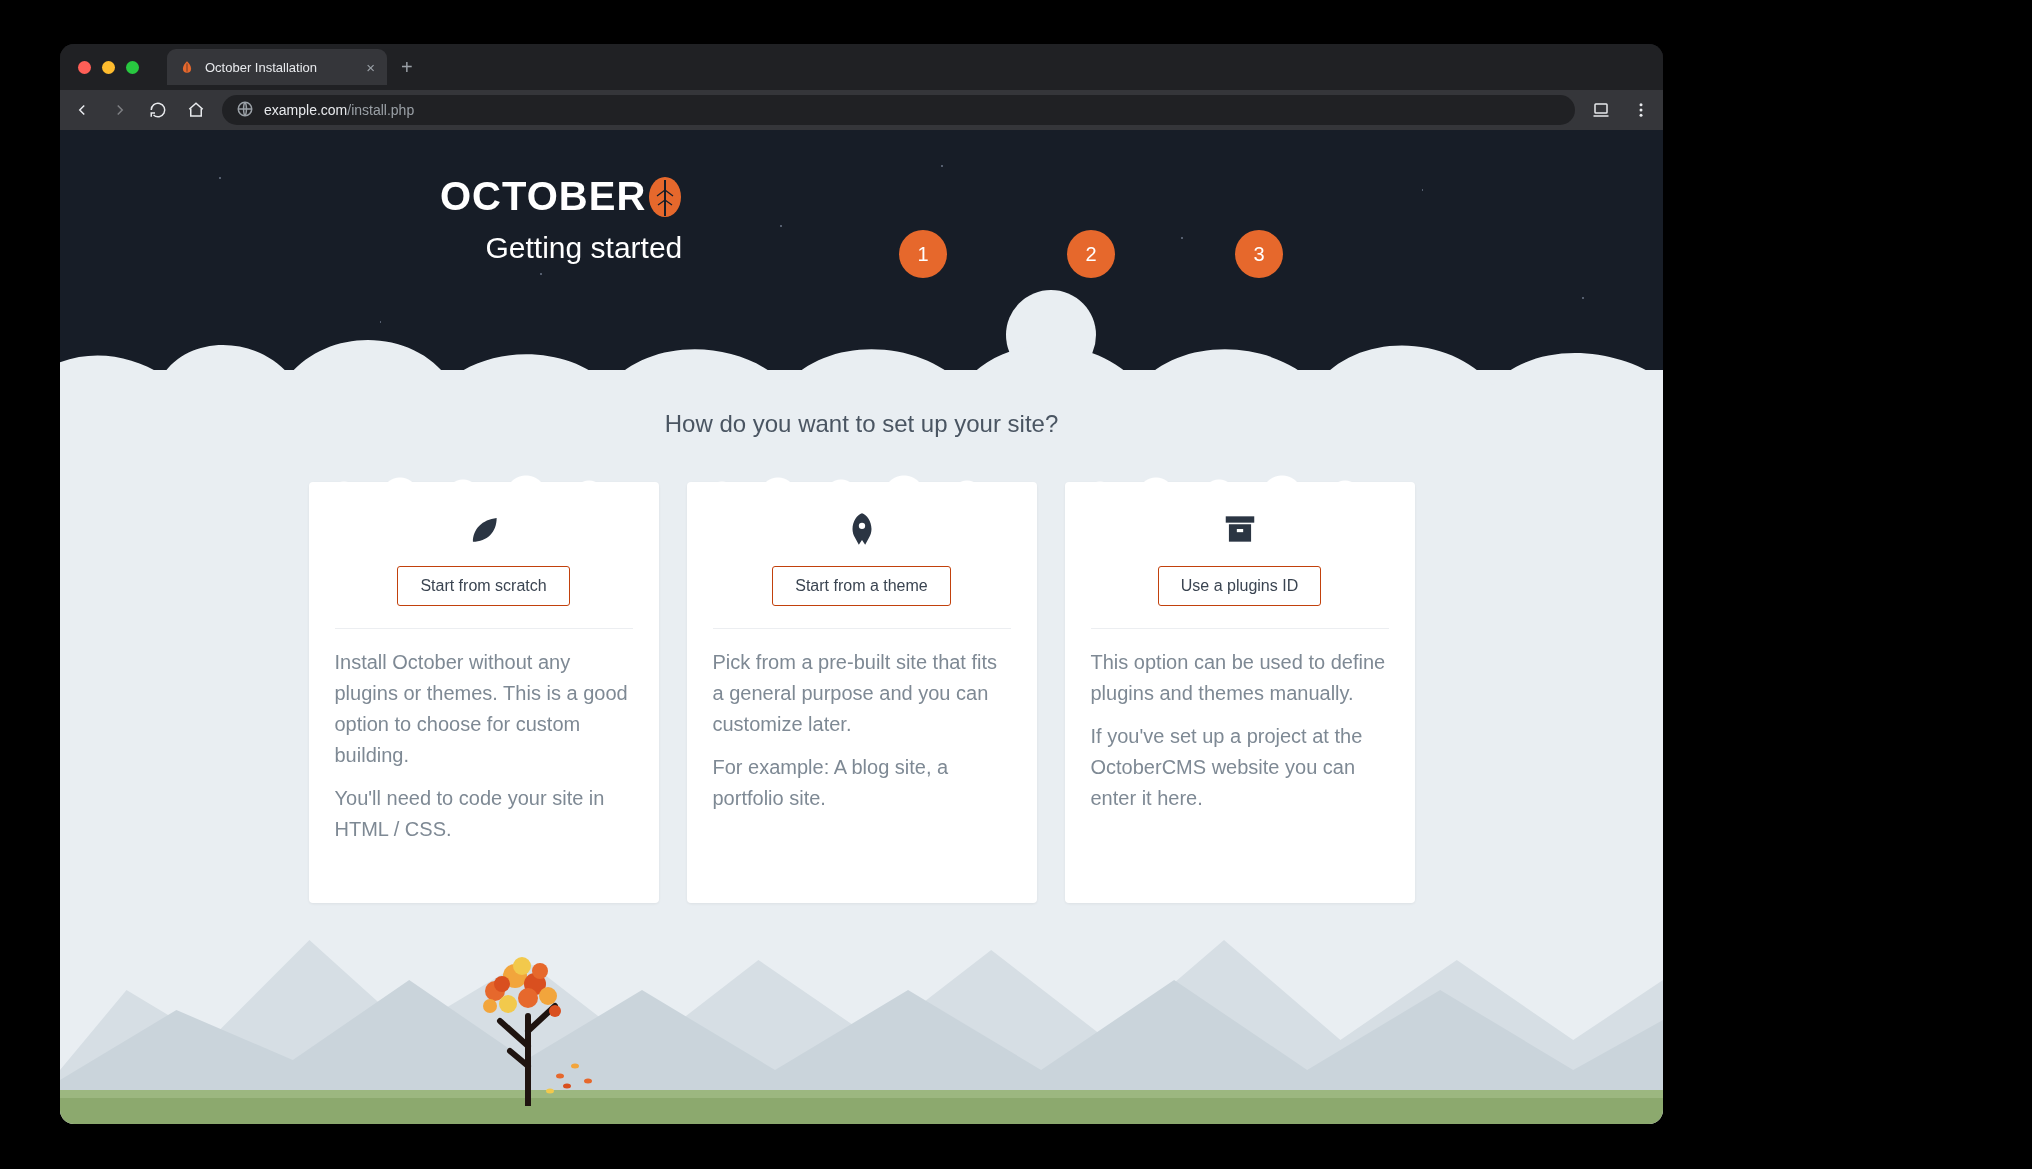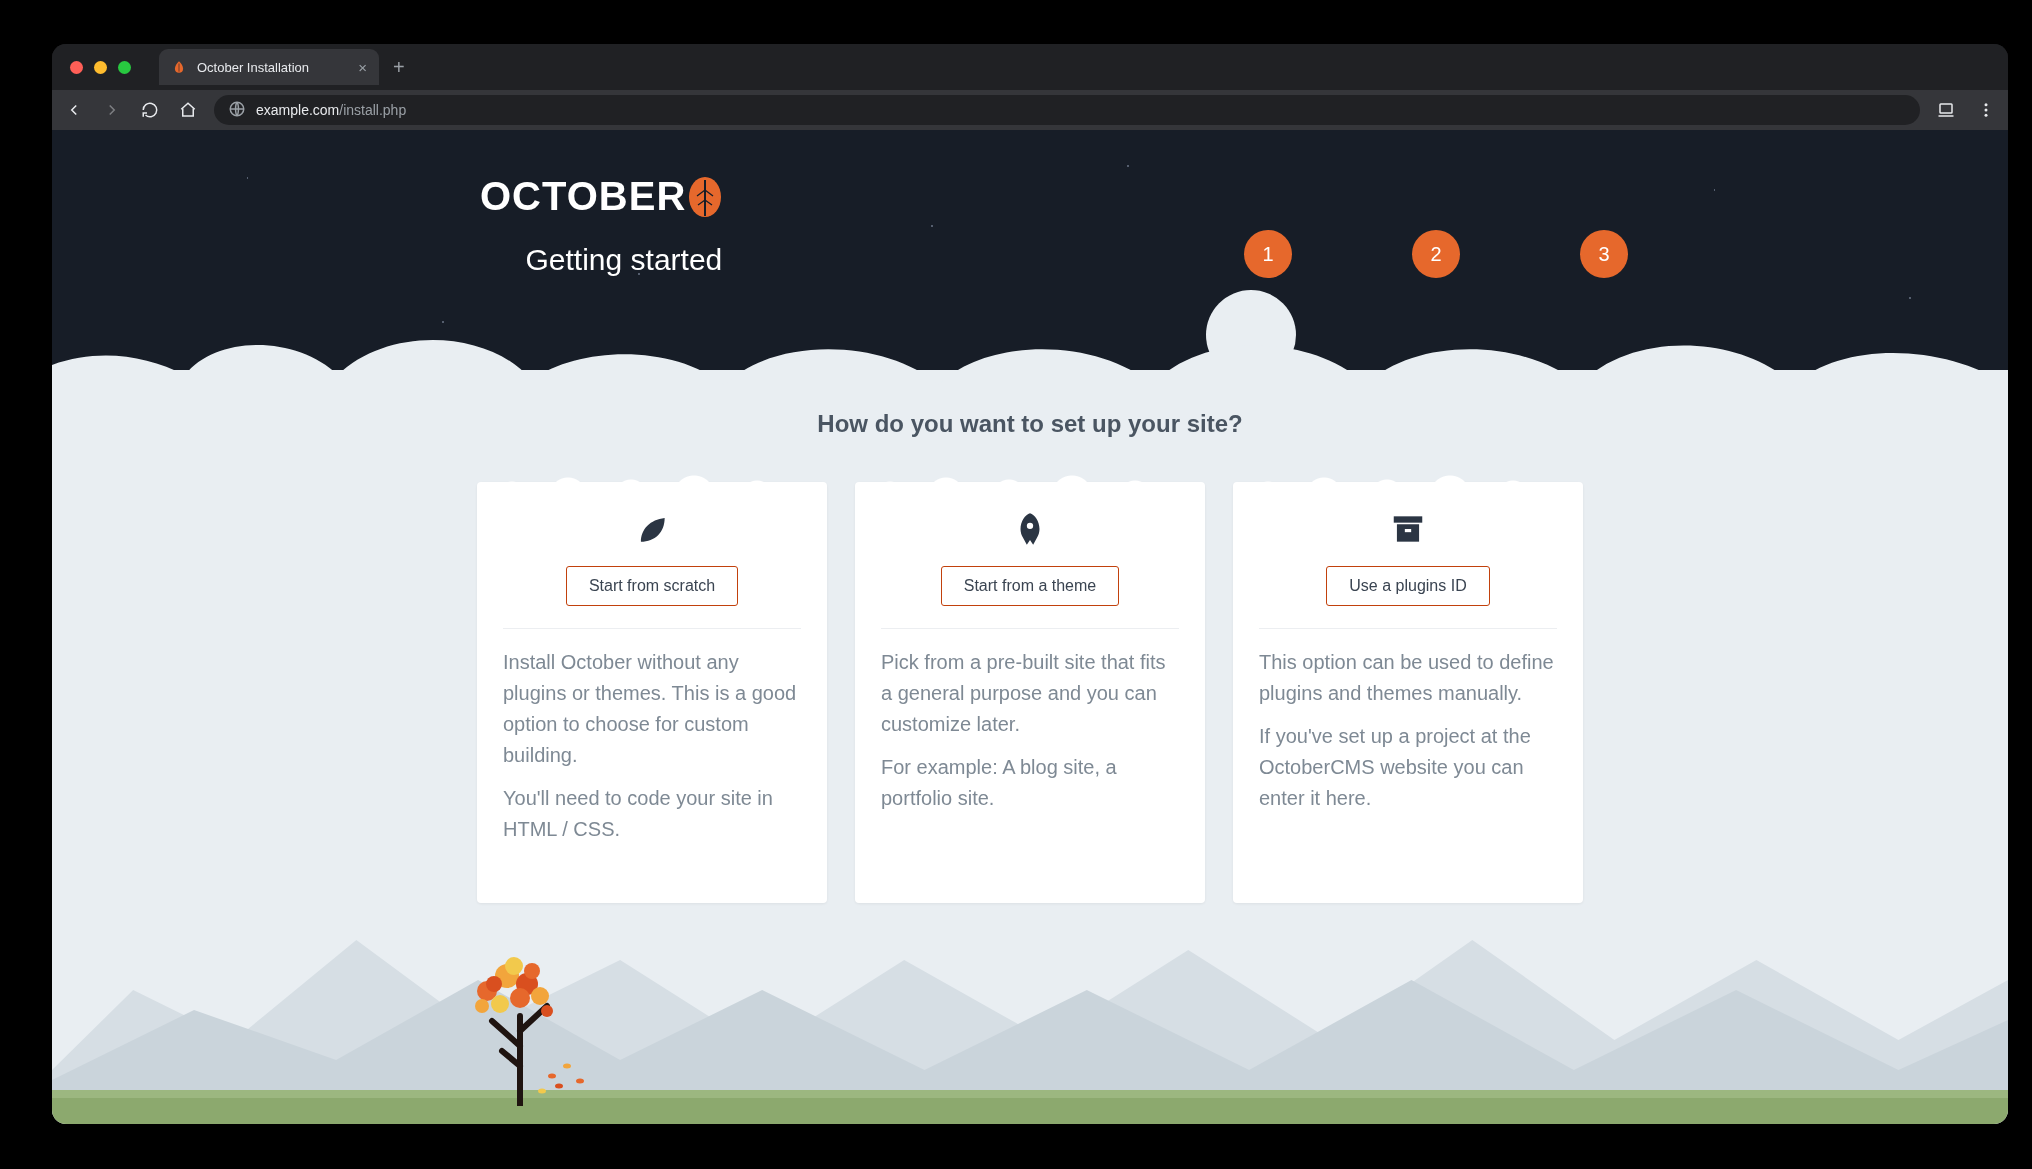--- a/index.html
+++ b/index.html
@@ -8,22 +8,22 @@
   background: #000;
   width: 2032px;
   height: 1169px;
   overflow: hidden;
   position: relative;
 }
 
 
 .browser {
   position: absolute;
-  top: 44px; left: 52px;
-  width: 1956px; height: 1080px;
+  top: 44px; left: 60px;
+  width: 1603px; height: 1080px;
   background: #202124;
   border-radius: 14px;
   overflow: hidden;
   box-shadow: 0 20px 60px rgba(0,0,0,.5);
 }
 .tab-strip {
   height: 46px;
   background: #202124;
   display: flex;
   align-items: center;
@@ -131,21 +131,21 @@
 
 
 .hdr {
   position:absolute;
   top: 44px;
   left: 0; right:0;
   padding: 0 380px;
   display:flex;
   align-items:flex-start;
 }
-.brand { display:flex; flex-direction:column; gap: 24px; margin-left: 48px; }
+.brand { display:flex; flex-direction:column; gap: 12px; }
 .logo { display:flex; align-items:center; gap:2px; }
 .logo-word {
   font-weight:800;
   font-size:40px;
   letter-spacing:1px;
   color:#fff;
 }
 .logo-leaf { width:34px; height:42px; }
 .heading {
   color:#fff;
@@ -172,21 +172,21 @@
 
 .content {
   position:absolute;
   top: 280px;
   left:0; right:0;
   text-align:center;
 }
 .question {
   font-size:24px;
   color:#4a5562;
-  font-weight:700;
+  font-weight:400;
   margin-bottom: 44px;
 }
 .cards {
   display:flex;
   gap: 28px;
   justify-content:center;
 }
 .card {
   width: 350px;
   background:#fff;

